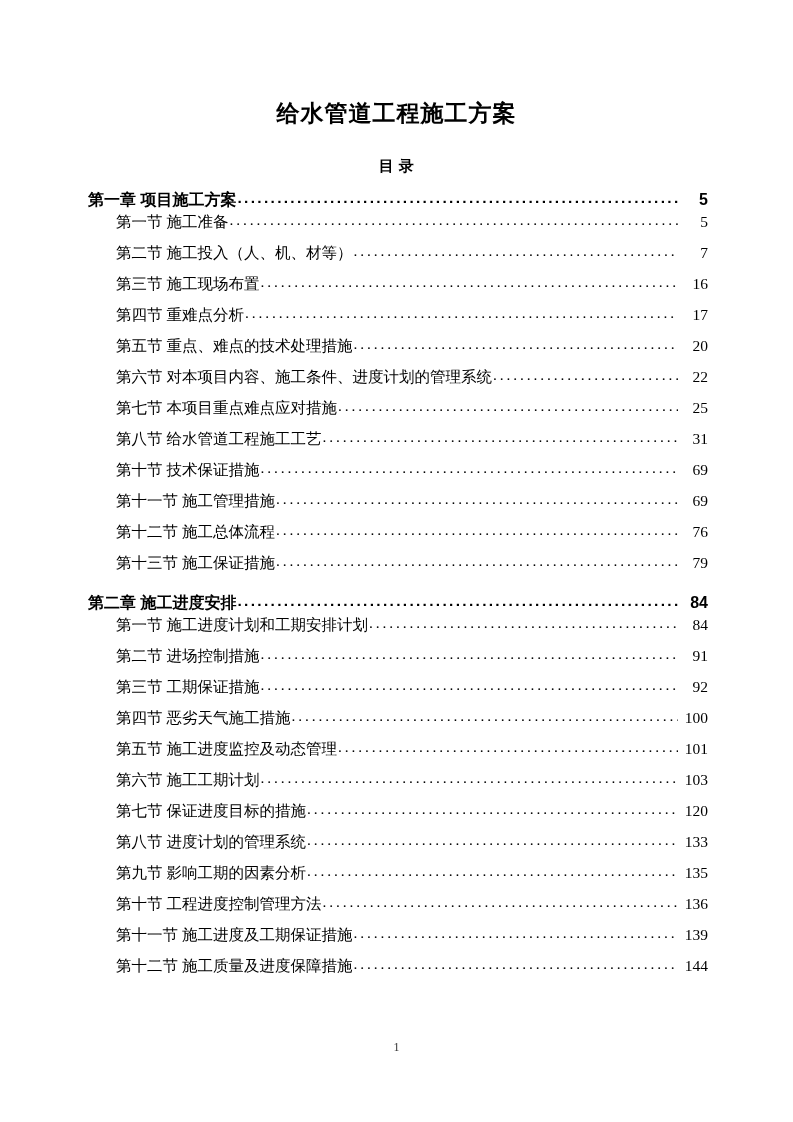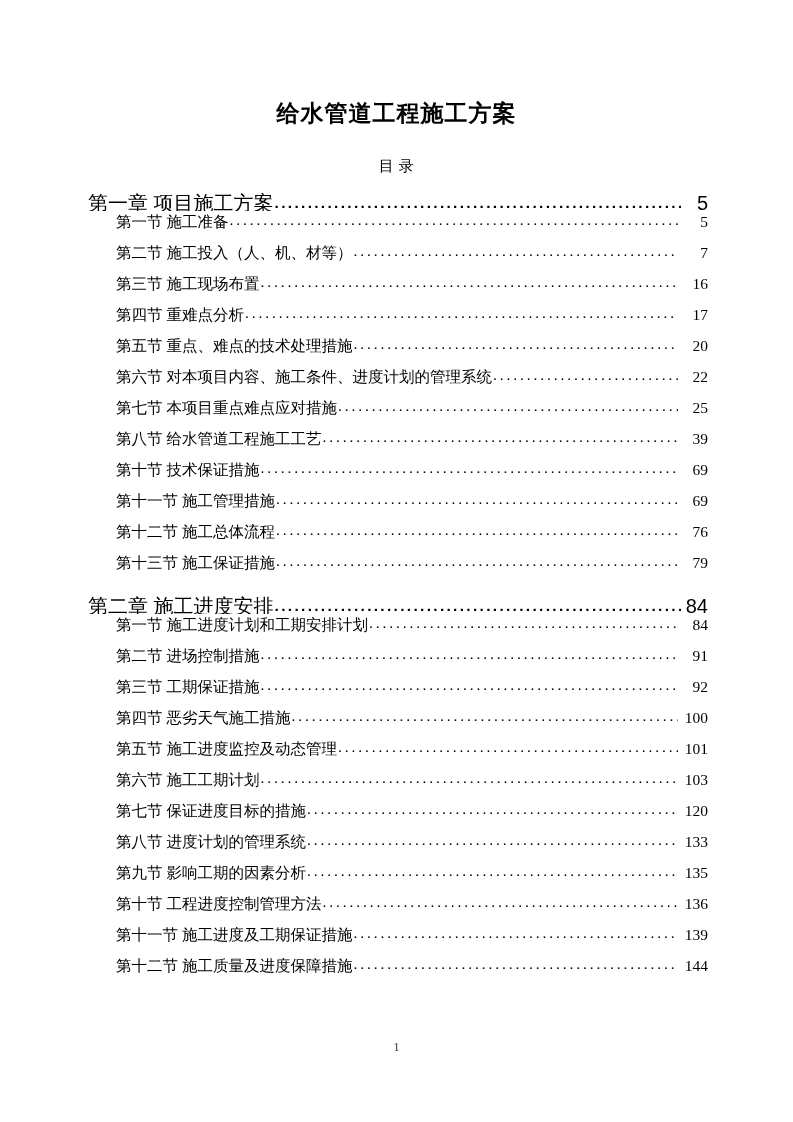--- a/index.html
+++ b/index.html
@@ -33,21 +33,21 @@
     font-family: "Liberation Sans", "DejaVu Sans", sans-serif;
     line-height: 1.2;
   }
   .toc-heading {
     position: absolute;
     top: 157px;
     left: 0;
     width: 793px;
     text-align: center;
     font-size: 15px;
-    font-weight: normal;
+    font-weight: bold;
     font-family: "Liberation Sans", "DejaVu Sans", sans-serif;
     letter-spacing: 0.5px;
   }
   .toc {
     position: absolute;
     top: 180px;
     left: 88px;
     width: 620px;
   }
   .toc-row {
@@ -82,23 +82,23 @@
     flex: 0 0 auto;
     text-align: right;
     min-width: 26px;
     font-size: 15.5px;
     padding-left: 3px;
   }
 
   
   .level-chapter .label,
   .level-chapter .pagenum {
-    font-weight: normal;
-    font-family: "Liberation Sans", "DejaVu Sans", sans-serif;
-    font-size: 20px;
+    font-weight: bold;
+    font-family: "Liberation Sans", "DejaVu Sans", sans-serif;
+    font-size: 16px;
     margin-top: 10px;
   }
   .level-chapter .leader::after {
     font-weight: bold;
     font-family: "Liberation Sans", "DejaVu Sans", sans-serif;
     letter-spacing: -1px;
   }
   .level-chapter .pagenum { padding-left: 0; }
 
   
@@ -169,21 +169,21 @@
         <span class="pagenum">22</span>
       </div>
       <div class="toc-row level-section">
         <span class="label">第七节 本项目重点难点应对措施</span>
         <span class="leader"></span>
         <span class="pagenum">25</span>
       </div>
       <div class="toc-row level-section">
         <span class="label">第八节 给水管道工程施工工艺</span>
         <span class="leader"></span>
-        <span class="pagenum">39</span>
+        <span class="pagenum">31</span>
       </div>
       <div class="toc-row level-section">
         <span class="label">第十节 技术保证措施</span>
         <span class="leader"></span>
         <span class="pagenum">69</span>
       </div>
       <div class="toc-row level-section">
         <span class="label">第十一节 施工管理措施</span>
         <span class="leader"></span>
         <span class="pagenum">69</span>

